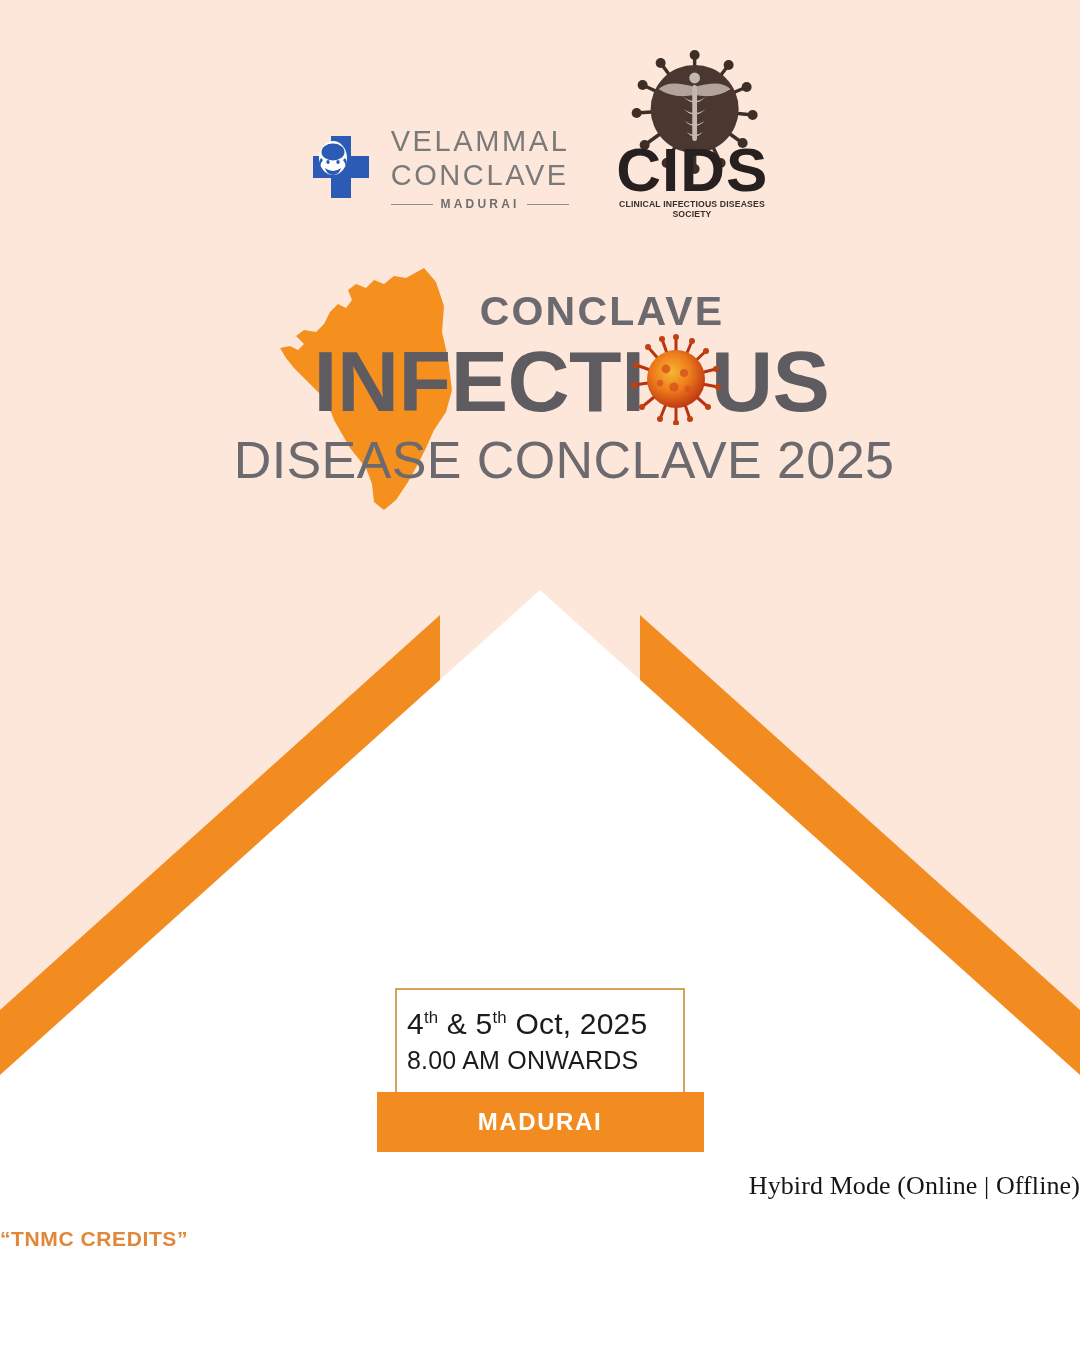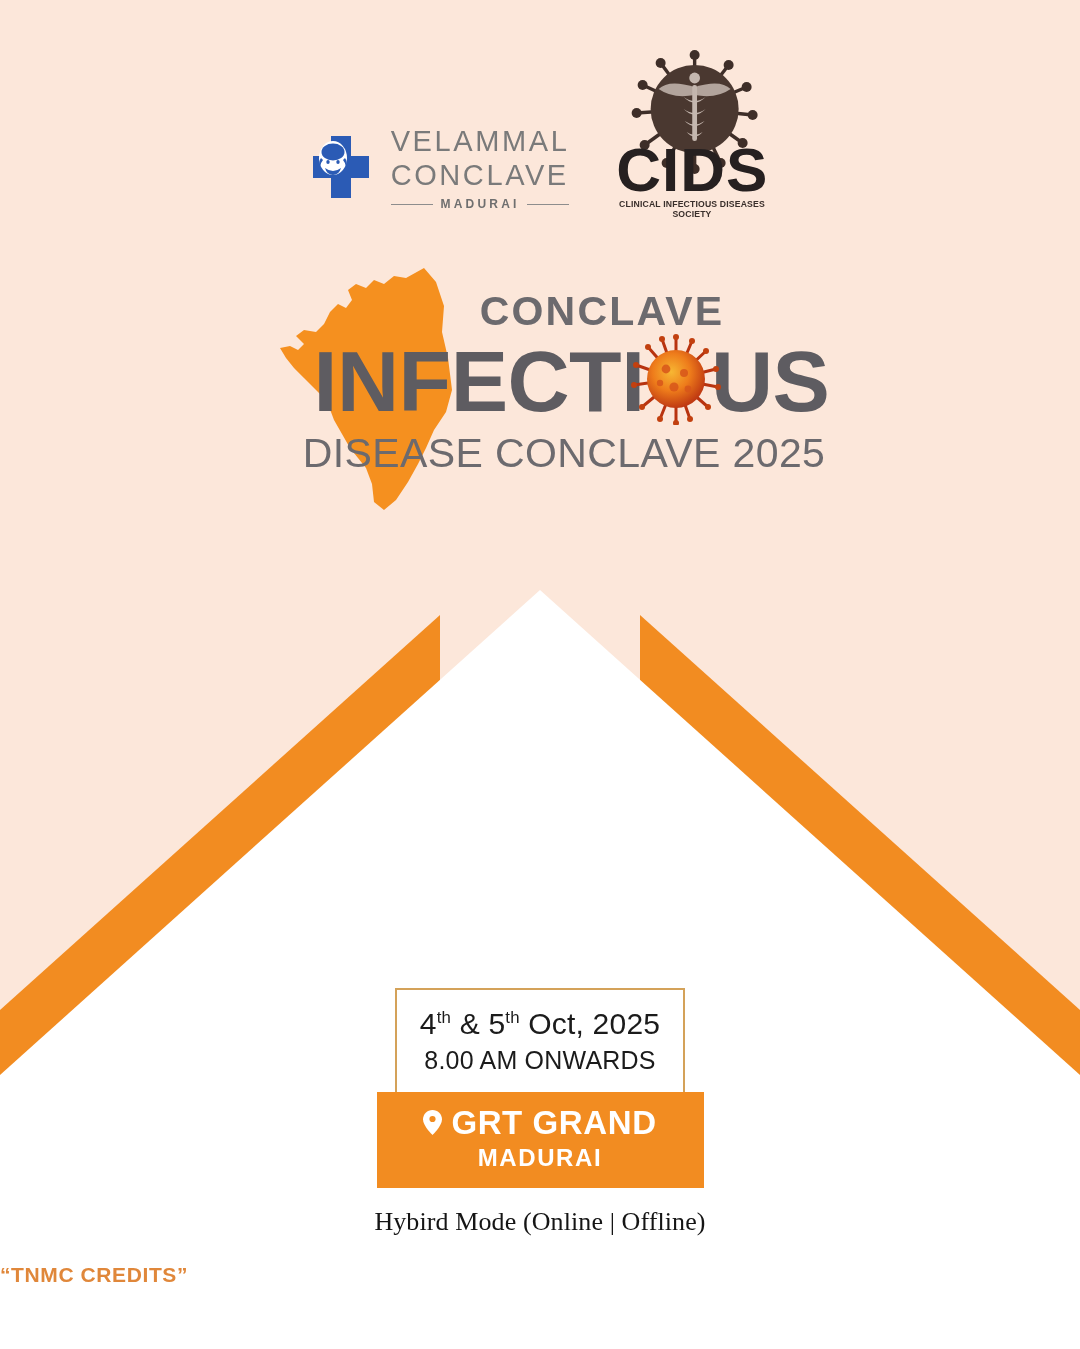--- a/index.html
+++ b/index.html
@@ -169,41 +169,40 @@
     height: 92px;
   }
   .t-conclave {
     position: absolute;
     left: 0;
     top: 168px;
     width: 1008px;
     text-align: center;
     padding-left: 120px;
     box-sizing: border-box;
-    font-size: 41px;
+    font-size: 52px;
     font-weight: 400;
     letter-spacing: 0.4px;
     color: #6c6a6e;
   }
 
   
   .details {
     position: absolute;
     left: 0;
     top: 988px;
     width: 1080px;
   }
   .date-box {
     width: 290px;
     margin: 0 auto;
     border: 2px solid #D4A259;
     background: #ffffff;
     box-sizing: border-box;
     padding: 14px 10px 16px;
-    text-align: center;
   }
   .date-line {
     font-size: 30px;
     font-weight: 500;
     color: #1b1b1b;
     letter-spacing: 0.2px;
     line-height: 1.32;
   }
   .date-line sup {
     font-size: 0.56em;
@@ -240,21 +239,21 @@
   .pin-icon { width: 19px; height: 25px; flex: 0 0 auto; display: block; }
   .venue-city {
     margin-top: 3px;
     font-size: 24px;
     font-weight: 700;
     letter-spacing: 1.6px;
     color: #ffffff;
   }
   .mode-line {
     margin-top: 19px;
-    text-align: center;
+    text-align: right;
     font-family: "Liberation Serif", serif;
     font-size: 26px;
     color: #151515;
     letter-spacing: 0.1px;
   }
   .credits-line {
     margin-top: 26px;
     text-align: left;
     font-size: 21px;
     font-weight: 700;
@@ -421,27 +420,20 @@
   </svg>
 
   <div class="details">
 
     <div class="date-box">
       <div class="date-line"><span>4</span><sup>th</sup> <span>&amp;</span> <span>5</span><sup>th</sup> <span>Oct, 2025</span></div>
       <div class="time-line">8.00 AM ONWARDS</div>
     </div>
 
     <div class="venue-band">
-      <div class="venue-name">
-        <svg class="pin-icon" viewBox="0 0 19 25" aria-hidden="true">
-          <path d="M9.5 0 C4.3 0 0 4.2 0 9.3 C0 16.2 9.5 25 9.5 25 C9.5 25 19 16.2 19 9.3 C19 4.2 14.7 0 9.5 0 Z" fill="#FFFFFF"></path>
-          <circle cx="9.5" cy="9" r="3.1" fill="#F28C21"></circle>
-        </svg>
-        <span>GRT GRAND</span>
-      </div>
       <div class="venue-city">MADURAI</div>
     </div>
 
     <div class="mode-line">Hybird Mode (Online | Offline)</div>
     <div class="credits-line">“TNMC CREDITS”</div>
   </div>
 
 </div>
 
 </body></html>

